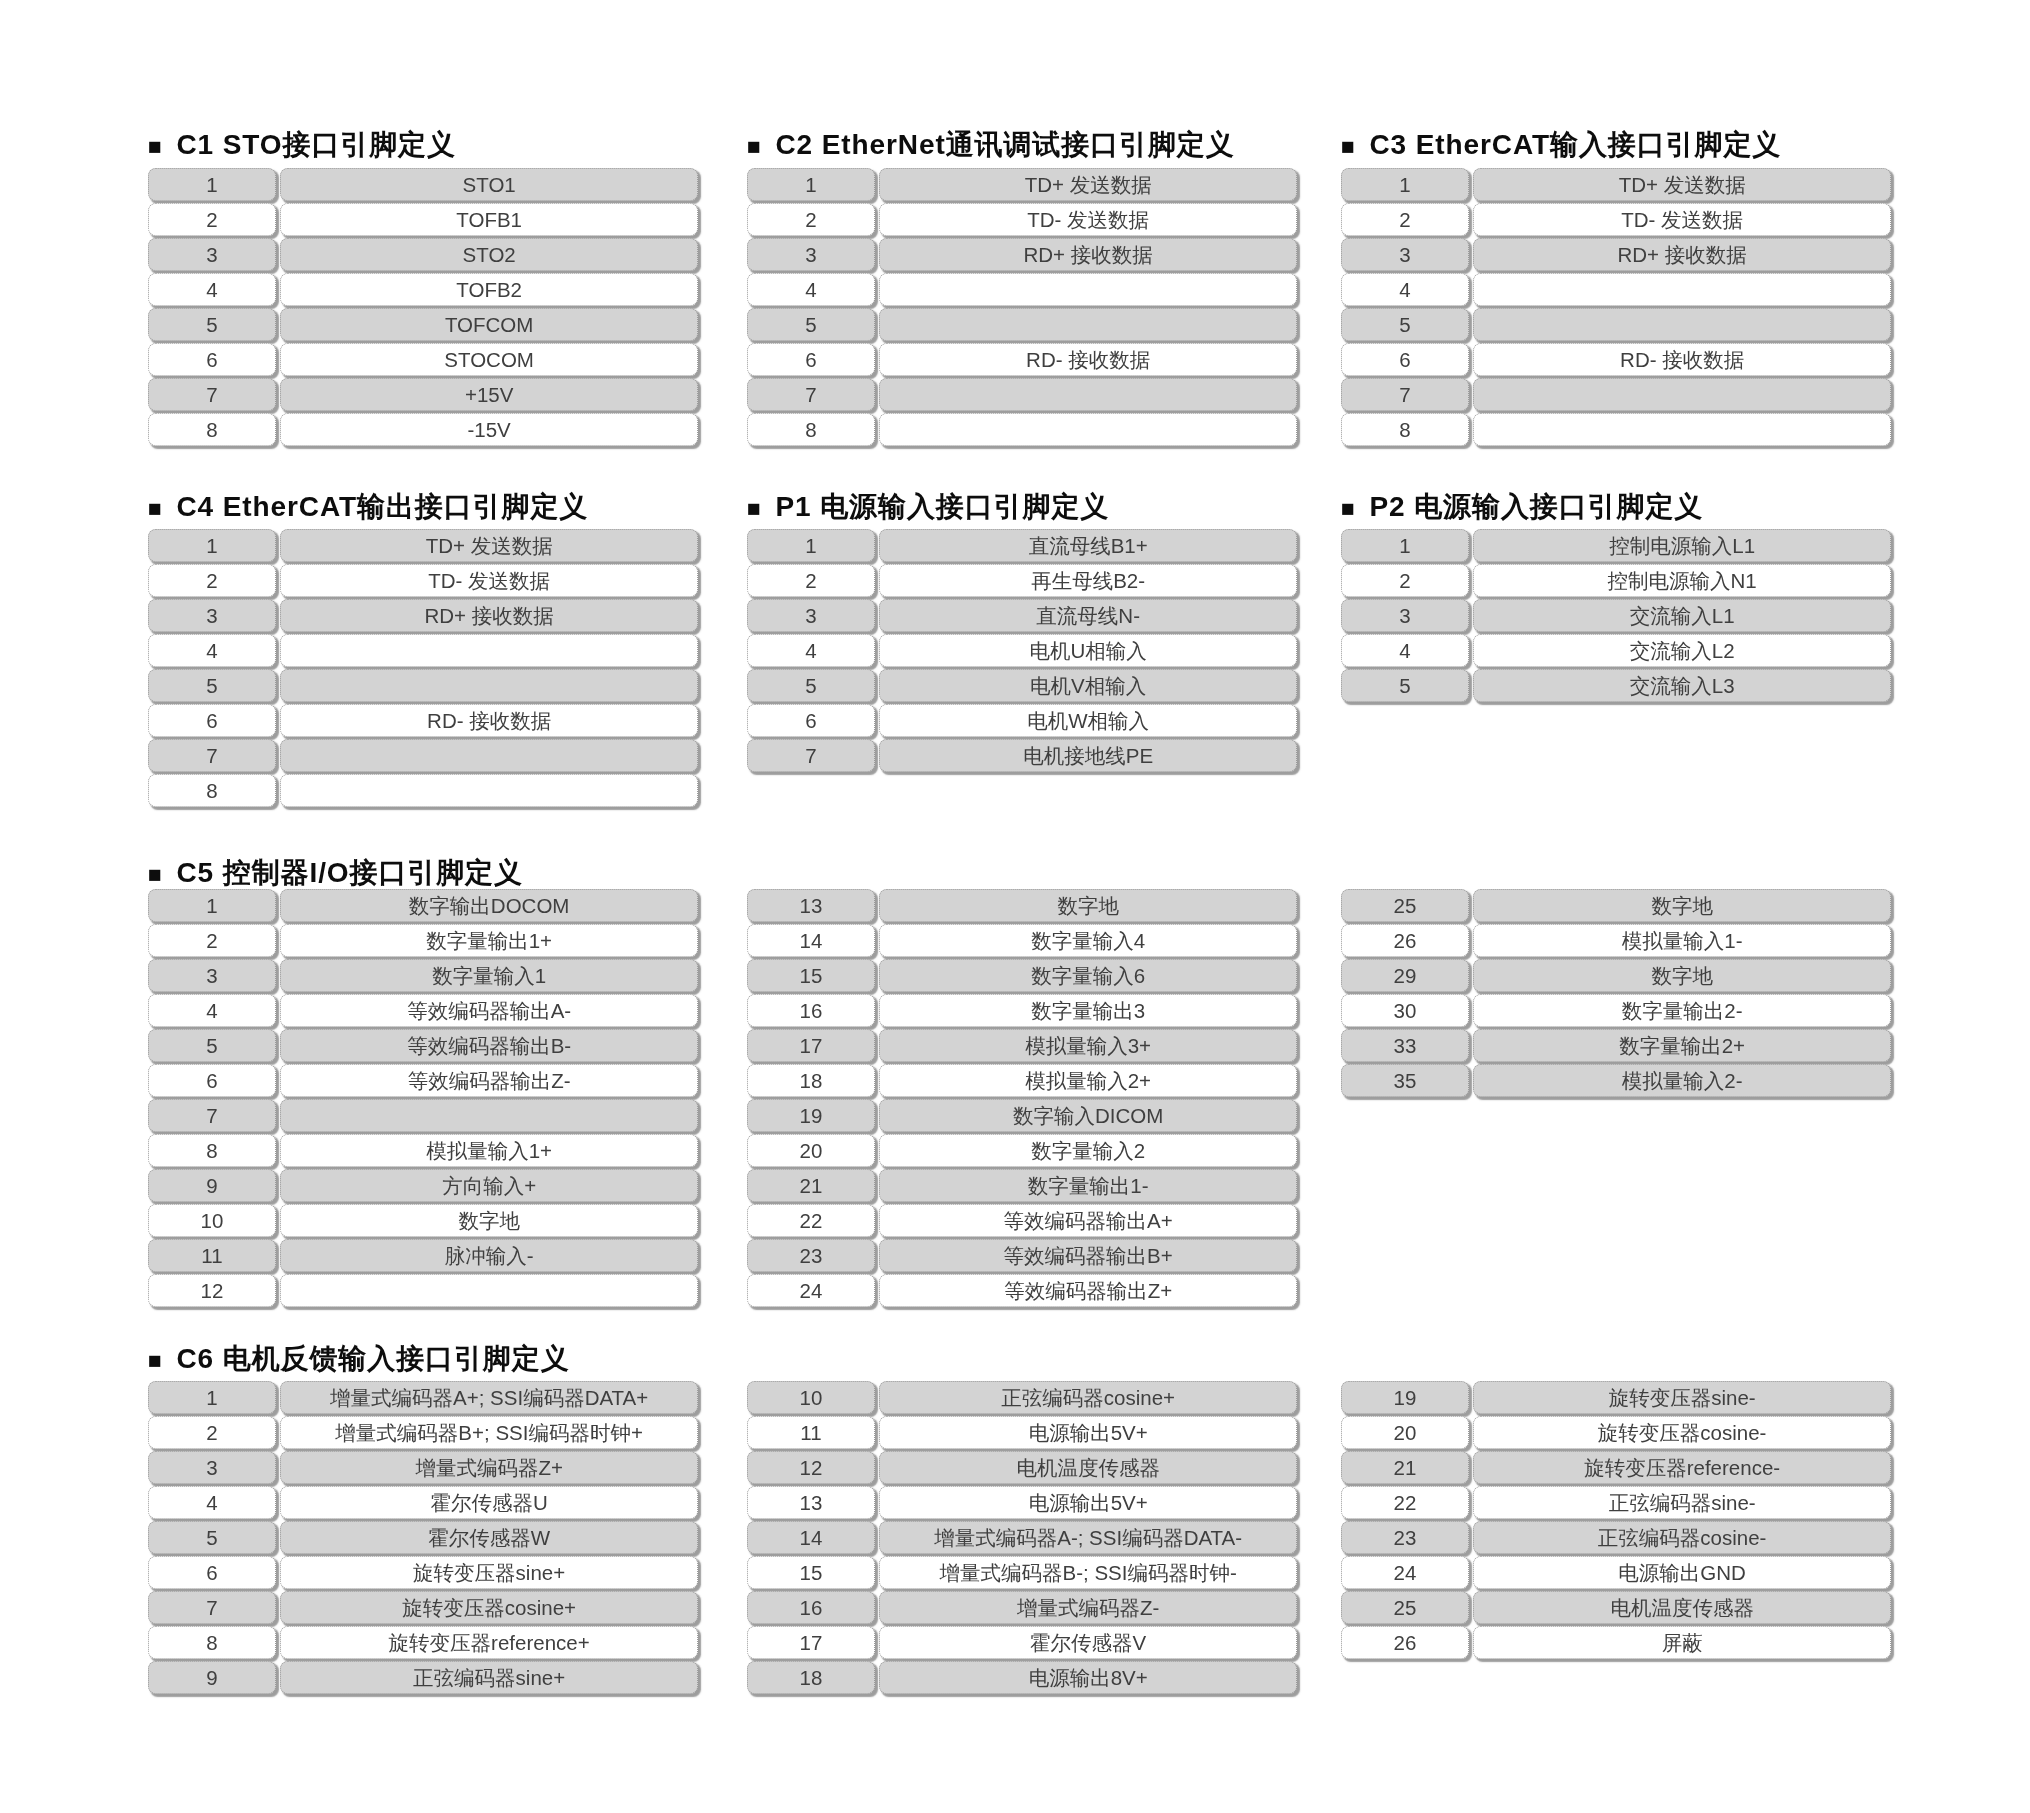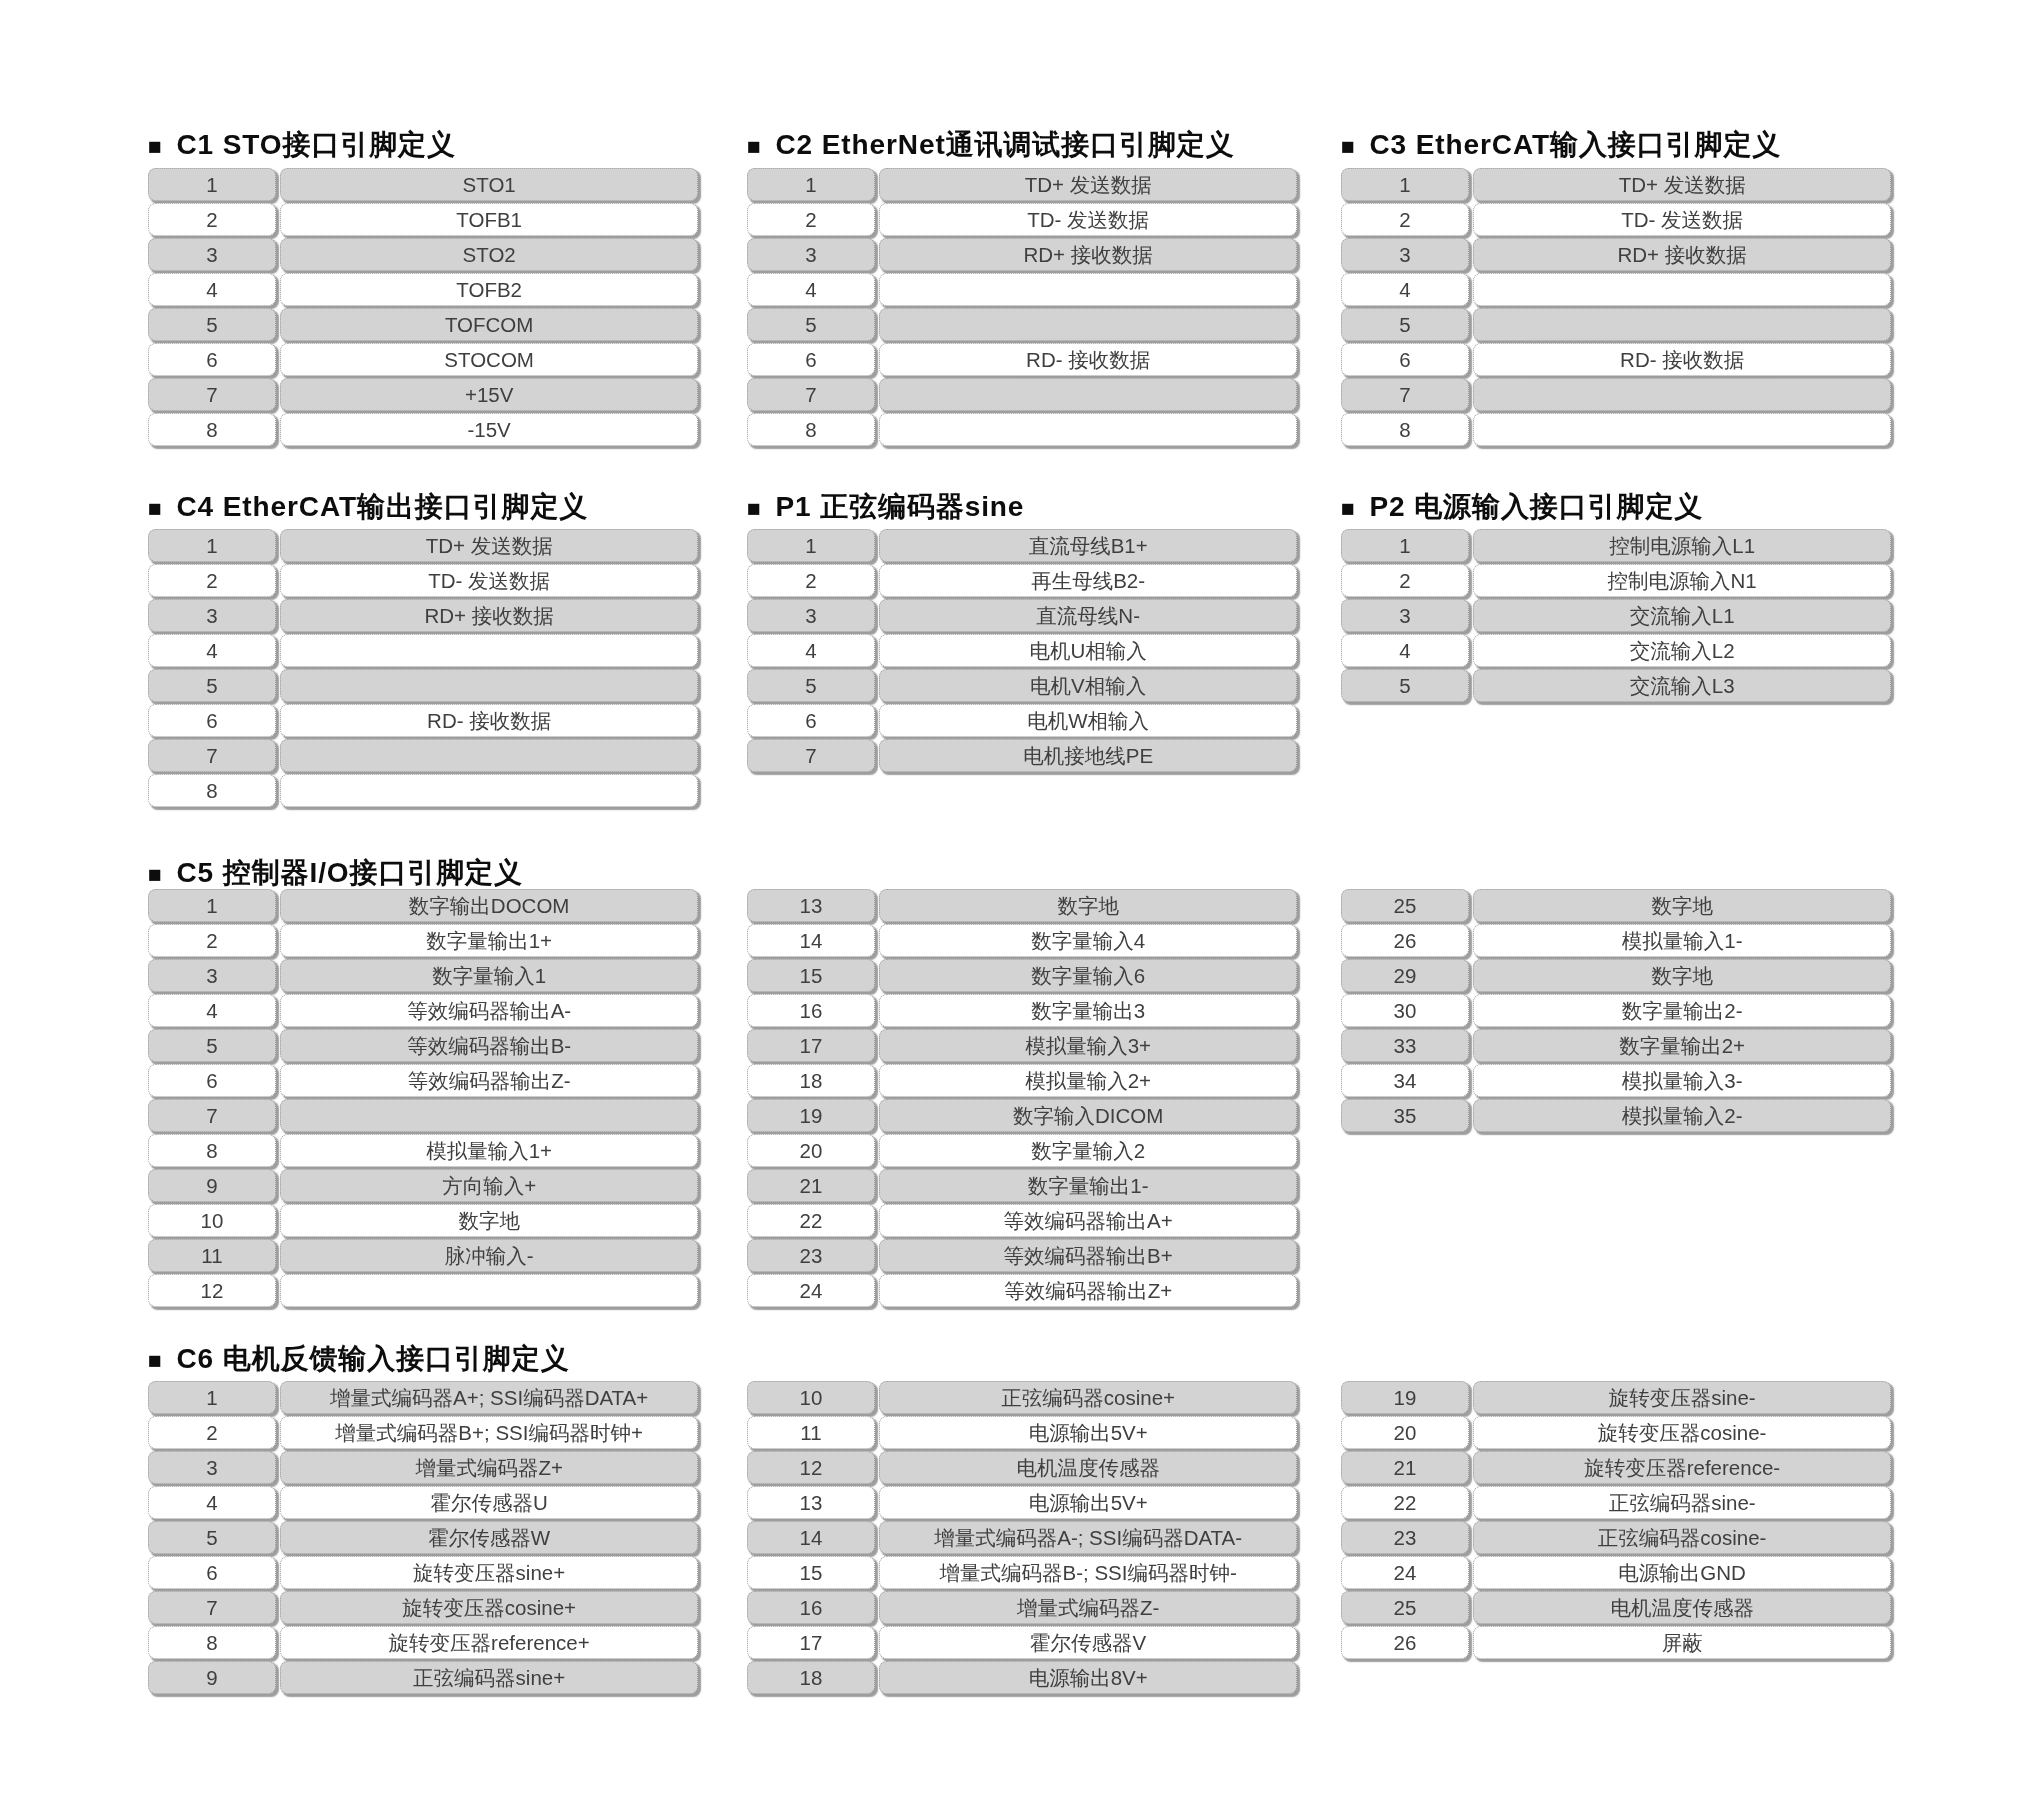--- a/index.html
+++ b/index.html
@@ -217,21 +217,21 @@
         <div class="cell desc gray"></div>
       </div>
       <div class="row">
         <div class="cell pin white">8</div>
         <div class="cell desc white"></div>
       </div>
     </div>
 
   <h2 class="sec-title" style="left:747px; top:488px;">
     <span class="bullet">■</span>
-    <span>P1 正弦编码器sine</span>
+    <span>P1 电源输入接口引脚定义</span>
   </h2>
   <div class="pin-table" style="left:747px; top:529px;">
       <div class="row">
         <div class="cell pin gray">1</div>
         <div class="cell desc gray">直流母线B1+</div>
       </div>
       <div class="row">
         <div class="cell pin white">2</div>
         <div class="cell desc white">再生母线B2-</div>
       </div>
@@ -403,24 +403,20 @@
       </div>
       <div class="row">
         <div class="cell pin white">30</div>
         <div class="cell desc white">数字量输出2-</div>
       </div>
       <div class="row">
         <div class="cell pin gray">33</div>
         <div class="cell desc gray">数字量输出2+</div>
       </div>
       <div class="row">
-        <div class="cell pin white">34</div>
-        <div class="cell desc white">模拟量输入3-</div>
-      </div>
-      <div class="row">
         <div class="cell pin gray">35</div>
         <div class="cell desc gray">模拟量输入2-</div>
       </div>
     </div>
 
   <h2 class="sec-title" style="left:148px; top:1340px;">
     <span class="bullet">■</span>
     <span>C6 电机反馈输入接口引脚定义</span>
   </h2>
   <div class="pin-table" style="left:148px; top:1381px;">

